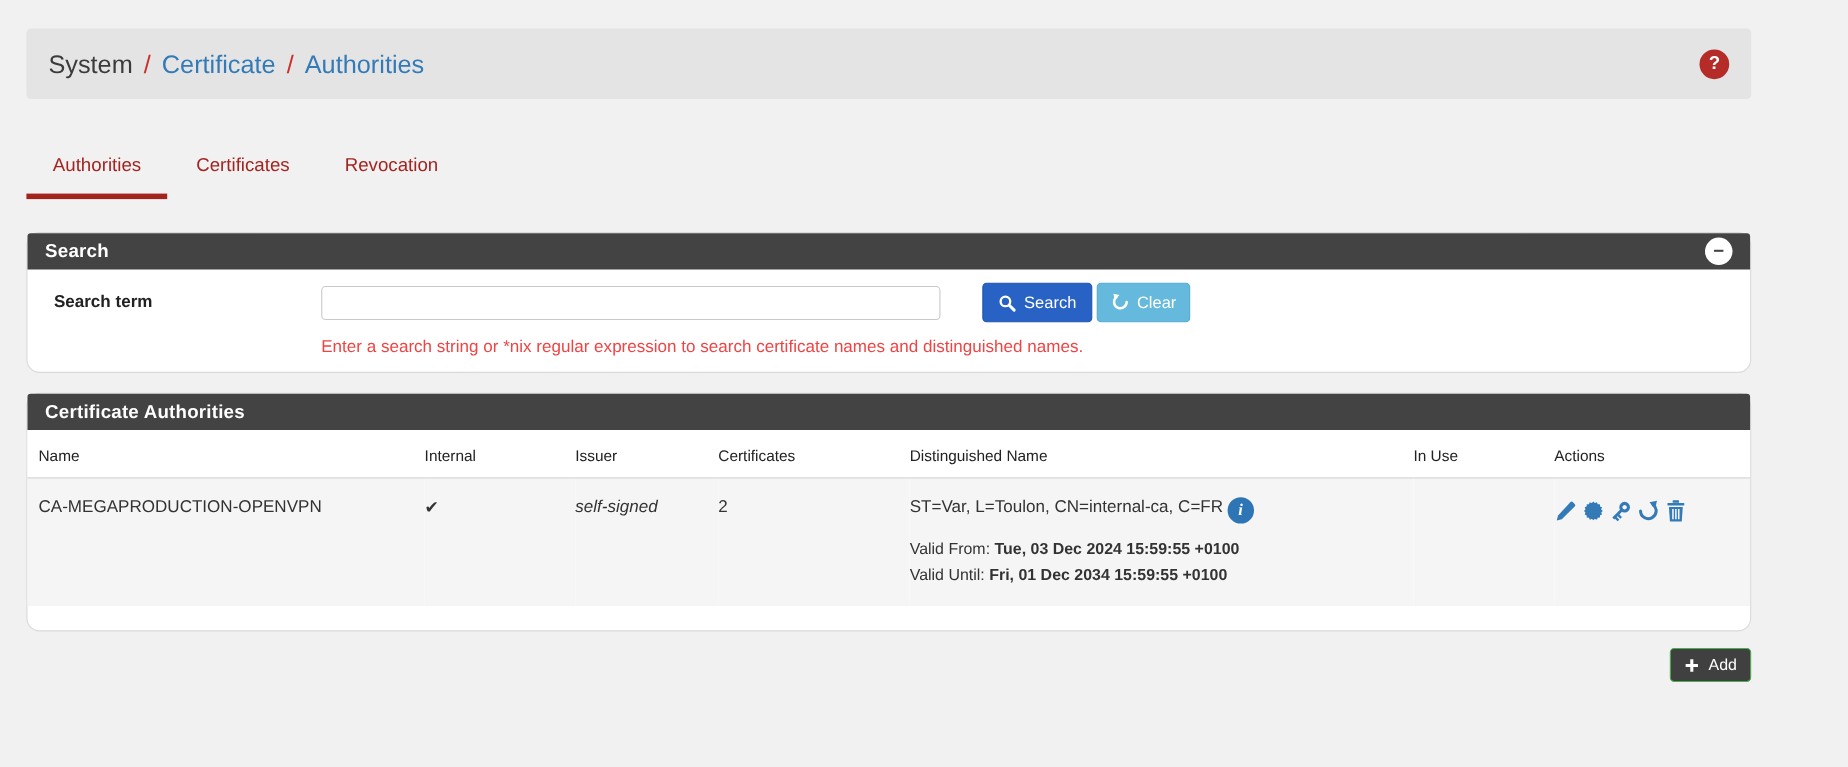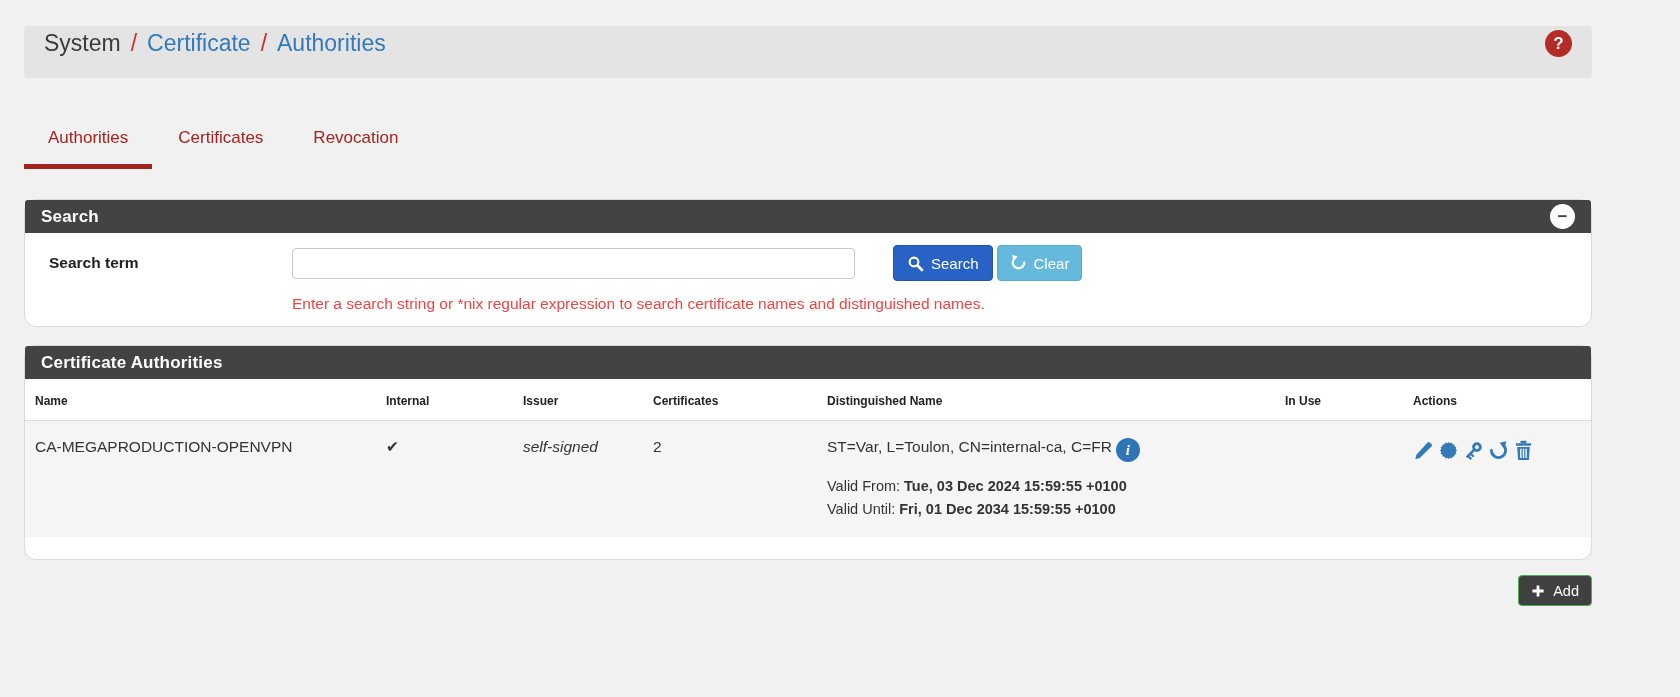--- a/index.html
+++ b/index.html
@@ -6,22 +6,22 @@
   html, body { width: 1680px; height: 697px; overflow: hidden; }
   body {
     background: #f1f1f2;
     font-family: "Liberation Sans", sans-serif;
     color: #333;
   }
   .wrap { width: 1568px; margin: 26px 0 0 24px; }
 
   
   .crumb-bar {
-    height: 52px; background: #e4e4e4; border-radius: 4px;
-    display: flex; align-items: flex-start; padding: 4px 20px;
+    height: 64px; background: #e4e4e4; border-radius: 4px;
+    display: flex; align-items: center; padding: 4px 20px;
     font-size: 23px;
   }
   .crumb-root { color: #3b3b3b; }
   .crumb-sep { color: #c9302c; margin: 0 10px; }
   .crumb-link { color: #337ab7; text-decoration: none; cursor: pointer; }
   .crumb-spacer { flex: 1; }
   .help-badge {
     width: 27px; height: 27px; border-radius: 50%; background: #b52b27;
     color: #fff; font-size: 17px; font-weight: bold;
     display: flex; align-items: center; justify-content: center; cursor: pointer;
@@ -75,21 +75,21 @@
   }
   .btn-primary { background: #2862c4; border-color: #1f55ae; padding: 0 13px; margin-left: 38px; }
   .btn-info { background: #64b9dc; border-color: #54acd2; padding: 4px 12px; margin-left: 4px; }
   .btn-info .undo-glyph { margin-top: -1px; }
   .help-text { margin: 12px 0 0 267px; color: #ef4444; font-size: 15.5px; line-height: 21px; }
 
   
   .ca-panel { margin-top: 18px; padding-bottom: 22px; }
   table.ca-table { width: 100%; border-collapse: collapse; table-layout: fixed; }
   .ca-table thead th {
-    text-align: left; font-size: 12px; color: #222; font-weight: bold;
+    text-align: left; font-size: 14px; color: #222; font-weight: normal;
     padding: 15px 0 12px 0; border-bottom: 1px solid #ddd; background: #fff;
   }
   .ca-table th:first-child, .ca-table td:first-child { padding-left: 10px; }
   .ca-table tbody tr { background: #f5f5f5; }
   .ca-table tbody td { vertical-align: top; padding-top: 17px; padding-bottom: 20px; font-size: 15.5px; color: #333; }
   .cell-check { font-size: 19px; color: #2b2b2b; }
   .cell-issuer { font-style: italic; }
   .dn-line1 { display: flex; align-items: flex-start; gap: 4px; }
   .info-badge {
     width: 24px; height: 24px; border-radius: 50%; background: #2e75b6; flex: 0 0 24px;

